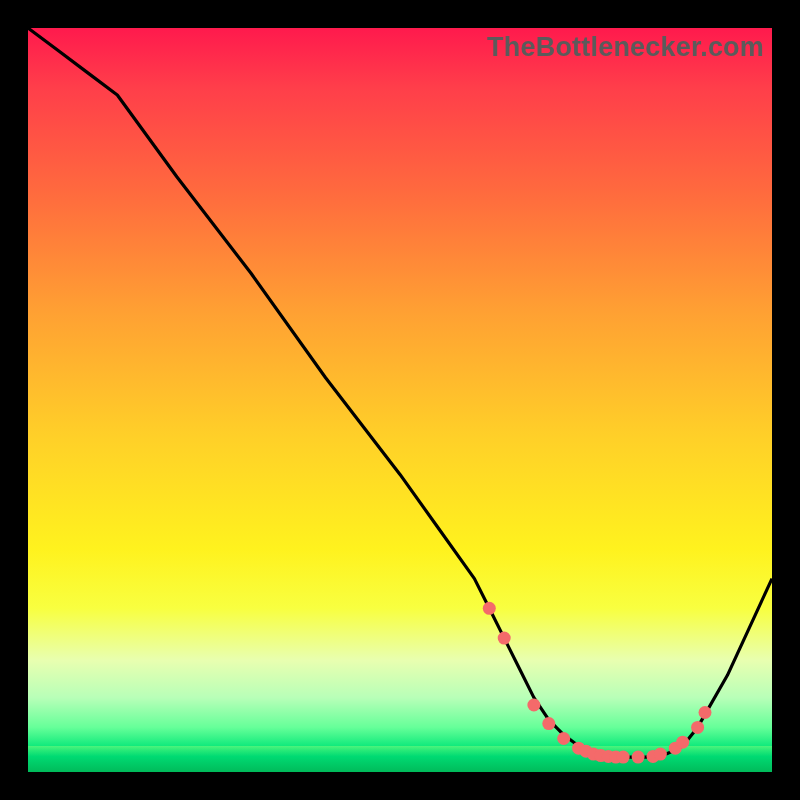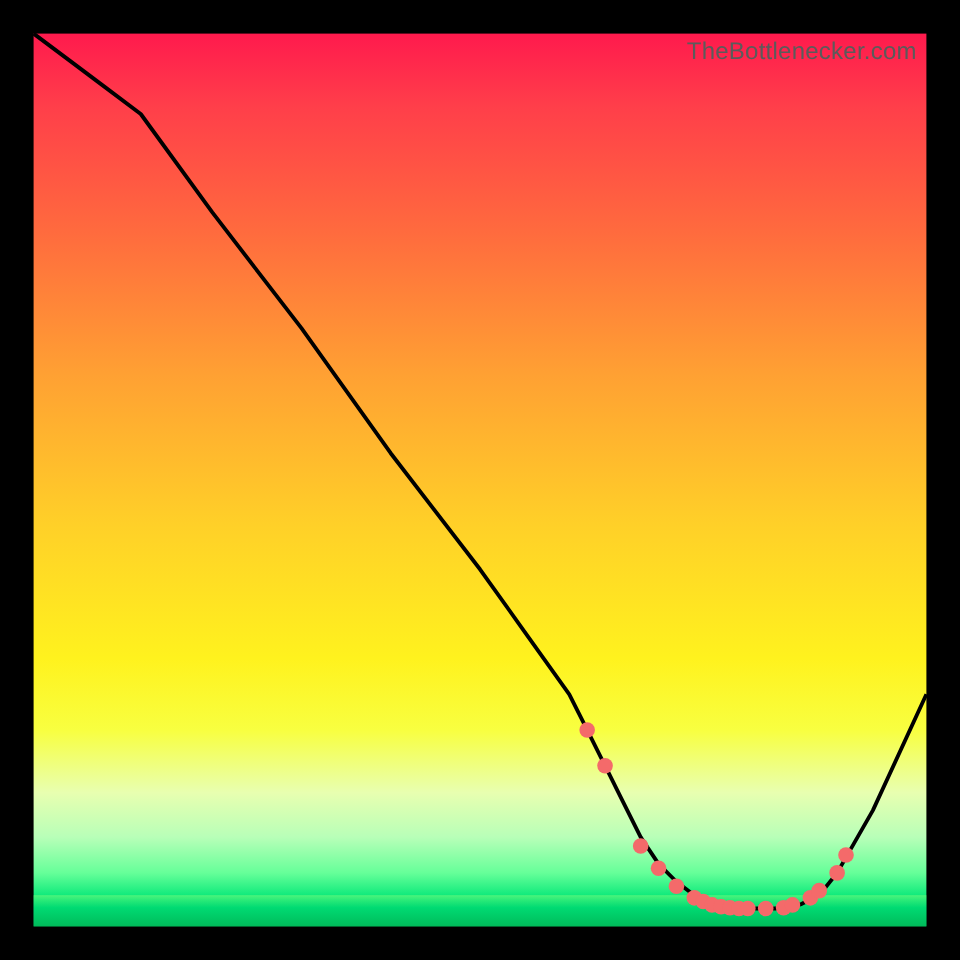--- a/index.html
+++ b/index.html
@@ -57,22 +57,22 @@
     width: 744px;
     height: 26px;
     background: linear-gradient(to bottom, #7CFC7C 0%, #00d878 40%, #00b060 100%);
     opacity: 0.55;
   }
   .watermark {
     position: absolute;
     top: 4px;
     right: 8px;
     color: #5b5b5b;
-    font-size: 20px;
-    font-weight: 400;
+    font-size: 27px;
+    font-weight: 700;
     letter-spacing: 0.2px;
     user-select: none;
   }
   svg.curve {
     position: absolute;
     left: 0;
     top: 0;
     width: 744px;
     height: 744px;
     overflow: visible;

